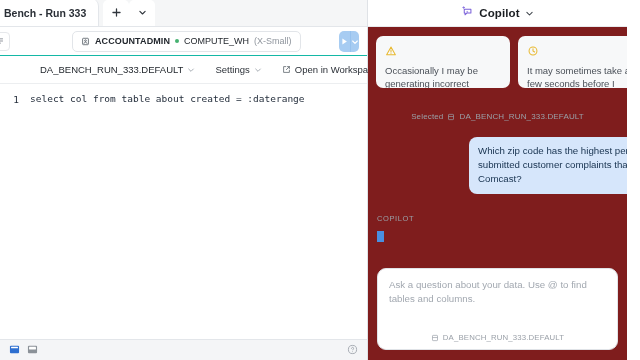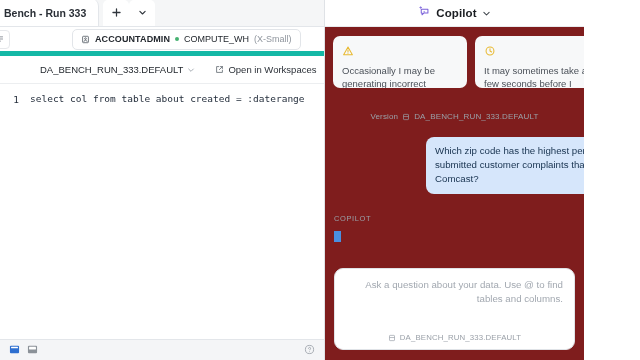--- a/index.html
+++ b/index.html
@@ -9,21 +9,21 @@
     font-family: "Liberation Sans", sans-serif;
     background: #ffffff;
     color: #1a1d21;
     -webkit-font-smoothing: antialiased;
   }
   #app { position: relative; width: 640px; height: 360px; display: flex; }
 
   
   .left-pane {
     position: relative;
-    width: 325px; height: 360px;
+    width: 368px; height: 360px;
     background: #ffffff;
     display: flex; flex-direction: column;
     border-right: 1px solid #dfe2e6;
   }
 
   
   .tabstrip {
     height: 27px; min-height: 27px;
     background: #f5f6f7;
     display: flex; align-items: flex-end;
@@ -51,21 +51,21 @@
   }
   .tab-btn svg { display: block; }
   .tabstrip-fill { flex: 1; height: 27px; background: #f5f6f7; }
 
   
   .toolbar {
     height: 29px; min-height: 29px;
     background: #ffffff;
     display: flex; align-items: center;
     padding: 0 8px 0 0;
-    border-bottom: 5px solid #14b8a6;
+    border-bottom: 1px solid #14b8a6;
     position: relative;
     gap: 31px;
   }
   .tb-left-stub {
     width: 22px; height: 19px;
     margin-left: -12px;
     border: 1px solid #e6e8eb; border-radius: 4px;
     background: #fff;
     display: flex; align-items: center; justify-content: center;
     color: #8b9098;
@@ -225,21 +225,21 @@
   }
 
   .cp-inputwrap { padding: 0 9px 10px 9px; margin-top: auto; }
   .cp-input {
     border: 1px solid #e0e3e7;
     border-radius: 9px;
     height: 82px;
     background: #ffffff;
     padding: 9px 11px 0 11px;
     position: relative;
-    display: flex; flex-direction: column; text-align: right;
+    display: flex; flex-direction: column;
   }
   .cp-placeholder {
     font-size: 9.7px; line-height: 14px; color: #a2a8b0;
   }
   .cp-input-footer {
     margin-top: auto;
     display: flex; align-items: center; justify-content: center;
     gap: 4px;
     padding-bottom: 7px;
     font-size: 7.8px; color: #9aa0a8; letter-spacing: .15px;
@@ -319,20 +319,28 @@
 
     <div class="subbar">
       <div class="sub-item db">
         <span>DA_BENCH_RUN_333.DEFAULT</span>
         <span class="sub-caret">
           <svg width="8" height="8" viewBox="0 0 12 12" fill="none" stroke="currentColor" stroke-width="1.3" stroke-linecap="round" stroke-linejoin="round">
             <path d="M2.5 4.5L6 8l3.5-3.5"></path>
           </svg>
         </span>
       </div>
+      <div class="sub-item">
+        <span>Settings</span>
+        <span class="sub-caret">
+          <svg width="8" height="8" viewBox="0 0 12 12" fill="none" stroke="currentColor" stroke-width="1.3" stroke-linecap="round" stroke-linejoin="round">
+            <path d="M2.5 4.5L6 8l3.5-3.5"></path>
+          </svg>
+        </span>
+      </div>
       <div class="sub-item muted">
         <span class="lnk-icon">
           <svg width="9" height="9" viewBox="0 0 14 14" fill="none" stroke="currentColor" stroke-width="1.2" stroke-linecap="round" stroke-linejoin="round">
             <path d="M6 2.5H2.5v9h9V8"></path>
             <path d="M8.5 2.5h3v3M11.5 2.5L6.8 7.2"></path>
           </svg>
         </span>
         <span>Open in Workspaces</span>
       </div>
       <div class="sub-item muted">
@@ -411,21 +419,21 @@
             <path d="M7 4.4V7l1.9 1.2"></path>
           </svg>
         </span>
         <div class="cp-card-text">It may sometimes take a few seconds before I respond</div>
       </div>
     </div>
 
     <div class="cp-body">
 
       <div class="cp-selected">
-        <span>Version</span>
+        <span>Selected</span>
         <span class="db-ico">
           <svg width="8" height="8" viewBox="0 0 14 14" fill="none" stroke="currentColor" stroke-width="1.2">
             <rect x="2.6" y="2.4" width="8.8" height="9.2" rx="1.1"></rect>
             <path d="M2.6 6.2h8.8"></path>
           </svg>
         </span>
         <span>DA_BENCH_RUN_333.DEFAULT</span>
       </div>
 
       <div class="cp-msg-row">

